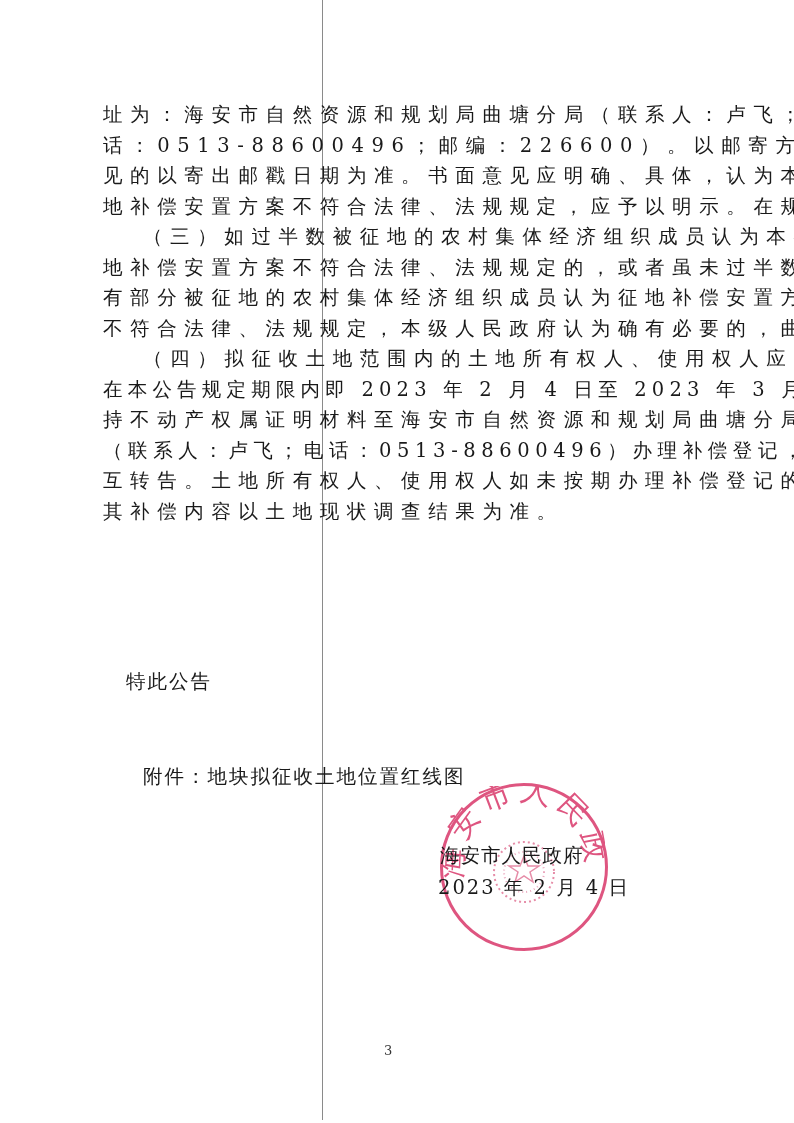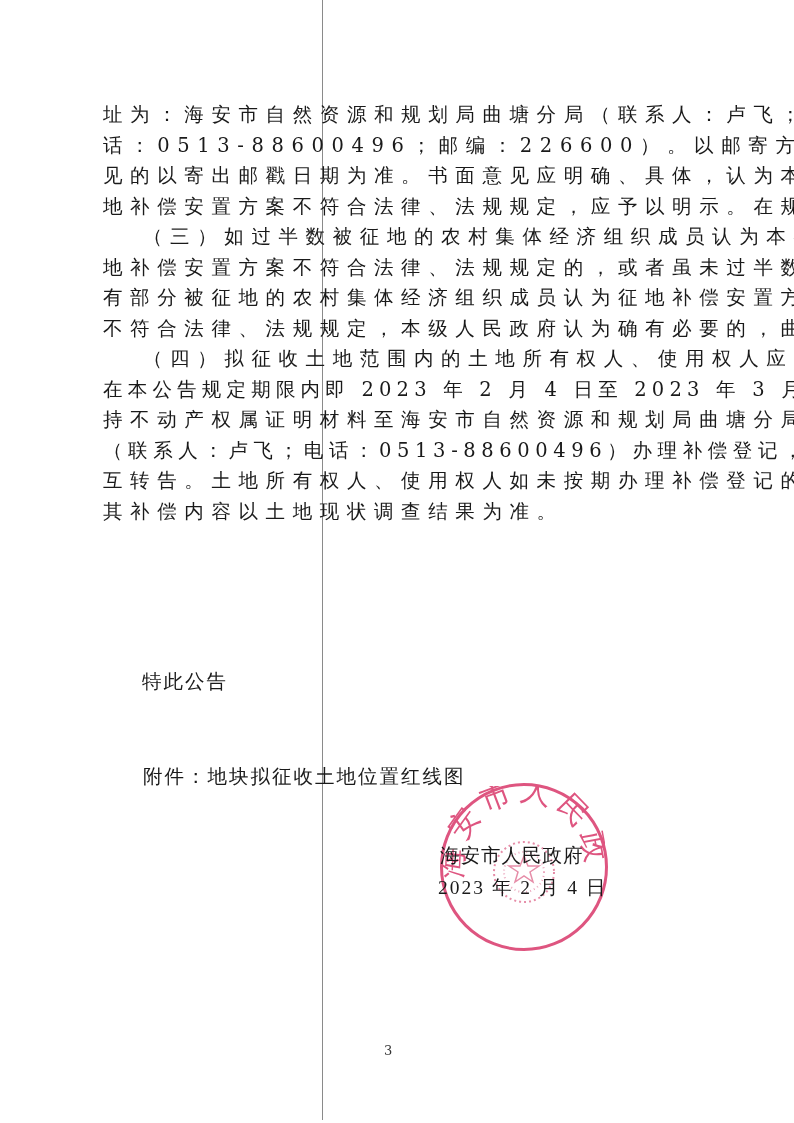--- a/index.html
+++ b/index.html
@@ -10,32 +10,32 @@
   }
   .fold-line {
     position: absolute; left: 322px; top: 0; width: 1px; height: 1120px; background: #8a8a8a;
   }
   .body-text {
     position: absolute; left: 103px; top: 100px; width: 590px;
     font-size: 19.5px; line-height: 30.5px; letter-spacing: 7.6px;
   }
   .line { white-space: nowrap; height: 30.5px; }
   .indent { padding-left: 40px; }
-  .closing { position: absolute; left: 142px; top: 668px; font-size: 19.5px; letter-spacing: 2px; }
+  .closing { position: absolute; left: 126px; top: 668px; font-size: 19.5px; letter-spacing: 2px; }
   .attachment { position: absolute; left: 143px; top: 763px; font-size: 19.5px; letter-spacing: 2px; }
   .stamp {
     position: absolute; left: 440px; top: 783px; width: 162px; height: 162px;
     border: 3px solid #d9386a; border-radius: 50%; opacity: 0.85;
   }
   .stamp svg { position: absolute; left: 0; top: 0; }
   .sig {
     position: absolute; font-size: 19.5px; letter-spacing: 1px; color: #1a1a1a;
   }
   .sig-org { left: 440px; top: 842px; }
-  .sig-date { left: 438px; top: 874px; letter-spacing: 2px; font-family: Liberation Serif, serif; }
+  .sig-date { left: 438px; top: 874px; letter-spacing: 2px; }
   .page-number {
     position: absolute; left: 384px; top: 1043px; font-size: 13px; color: #333;
   }
 </style>
 </head>
 <body>
 
 <div class="fold-line"></div>
 
 <div class="body-text">

